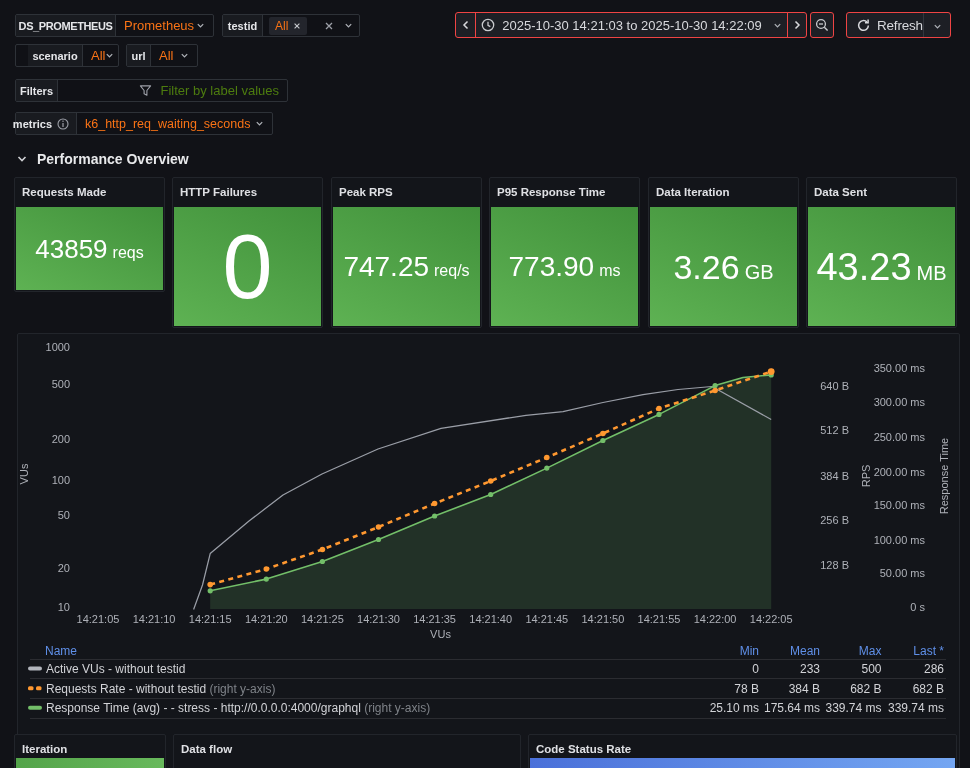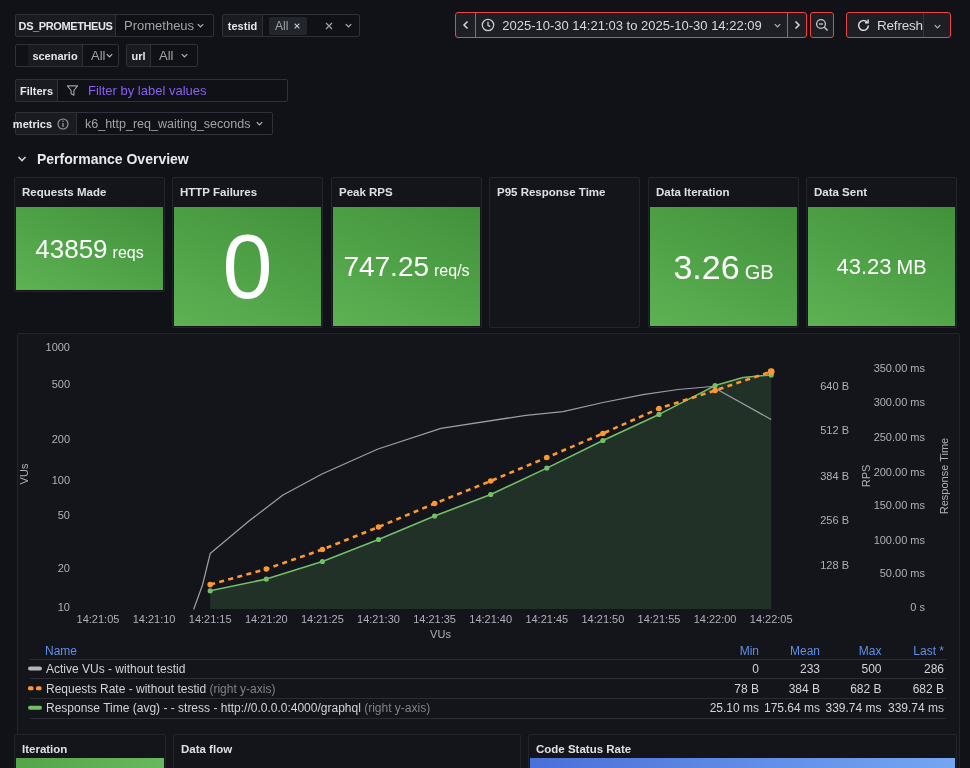--- a/index.html
+++ b/index.html
@@ -3,21 +3,21 @@
 <meta charset="utf-8">
 <style>
 * { margin:0; padding:0; box-sizing:border-box; }
 html,body { width:970px; height:768px; background:#111217; overflow:hidden;
   font-family:"Liberation Sans", sans-serif; }
 #page { position:relative; width:970px; height:768px; background:#111217; }
 .abs { position:absolute; }
 
 .vbox { position:absolute; display:flex; border:1px solid #2e3238; border-radius:2px; background:#101116; }
 .vlbl { background:#191b20; color:#e6e7ea; font-size:11px; font-weight:700; display:flex; align-items:center; padding:0 7px; border-right:1px solid #2e3238; white-space:nowrap; }
-.vval { color:#a3a3a3; font-size:13px; display:flex; align-items:center; padding:0 8px; white-space:nowrap; }
+.vval { color:#f97316; font-size:13px; display:flex; align-items:center; padding:0 8px; white-space:nowrap; }
 .chev { width:9px; height:9px; display:inline-block; }
 
 .tbtn { position:absolute; background:#1d1f25; border:1px solid #ef4444; display:flex; align-items:center; justify-content:center; color:#d8d9dd; }
 
 .panel { position:absolute; background:#13151a; border:1px solid #22252b; border-radius:2px; }
 .ptitle { position:absolute; left:7px; top:8px; font-size:11.5px; font-weight:700; color:#dfe0e4; white-space:nowrap; }
 .statbody { position:absolute; left:1px; right:1px; bottom:1px; display:flex; align-items:center; justify-content:center; color:#fff; background:linear-gradient(205deg,#41913b,#5eb253); }
 .statline { display:flex; align-items:baseline; }
 .statnum { font-weight:500; line-height:1; }
 .statsuf { font-weight:500; line-height:1; margin-left:5px; }
@@ -64,21 +64,21 @@
   <div class="vlbl" style="width:24px; justify-content:center;">url</div>
   <div class="vval" style="flex:1; justify-content:space-between;">All
     <svg class="chev" viewBox="0 0 10 10">
           <polyline points="2,3.5 5,6.5 8,3.5" fill="none" stroke="#aeb1b7" stroke-width="1.4"></polyline>
         </svg>
   </div>
 </div>
 
 <div class="vbox" style="left:15px; top:79px; height:23px; width:273px;">
   <div class="vlbl" style="width:42px; justify-content:center;">Filters</div>
-  <div class="vval" style="flex:1; color:#8b5cf6;">
+  <div class="vval" style="flex:1; color:#4d7c0f;justify-content:flex-end;">
     <svg width="13" height="13" viewBox="0 0 14 14" style="margin-right:9px;">
           <path d="M1.5 2 H12.5 L8.5 7 V12 L5.5 10.5 V7 Z" fill="none" stroke="#9da0a8" stroke-width="1.2" stroke-linejoin="round"></path>
         </svg>
     Filter by label values
   </div>
 </div>
 
 <div class="vbox" style="left:15px; top:112px; height:23px; width:258px;">
   <div class="vlbl" style="width:61px; justify-content:flex-end;">metrics
     <svg width="12" height="12" viewBox="0 0 12 12" style="margin-left:5px; flex-shrink:0;">
@@ -161,35 +161,41 @@
   <div class="ptitle">Peak RPS</div>
   <div class="statbody" style="top:29px;">
         <span class="statline">
           <span class="statnum" style="font-size:28px;">747.25</span>
           <span class="statsuf" style="font-size:16px;">req/s</span>
         </span>
       </div>
 </div>
 <div class="panel" style="left:489px; top:177px; width:151px; height:151px;">
   <div class="ptitle">P95 Response Time</div>
+  <div class="statbody" style="top:29px;">
+        <span class="statline">
+          <span class="statnum" style="font-size:28px;">773.90</span>
+          <span class="statsuf" style="font-size:16px;">ms</span>
+        </span>
+      </div>
 </div>
 <div class="panel" style="left:648px; top:177px; width:151px; height:151px;">
   <div class="ptitle">Data Iteration</div>
   <div class="statbody" style="top:29px;">
         <span class="statline">
           <span class="statnum" style="font-size:34px;">3.26</span>
           <span class="statsuf" style="font-size:20px;">GB</span>
         </span>
       </div>
 </div>
 <div class="panel" style="left:806px; top:177px; width:151px; height:151px;">
   <div class="ptitle">Data Sent</div>
   <div class="statbody" style="top:29px;">
         <span class="statline">
-          <span class="statnum" style="font-size:22px;">43.23</span>
+          <span class="statnum" style="font-size:38px;">43.23</span>
           <span class="statsuf" style="font-size:20px;">MB</span>
         </span>
       </div>
 </div>
 
 <div class="panel" style="left:17px; top:333px; width:943px; height:447px;text-align:right;">
 <svg id="chart" width="941" height="395" viewBox="0 0 941 395" style="position:absolute; left:0; top:0;">
 <text x="52.0" y="17.0" font-size="11" fill="#aeb1b8" text-anchor="end">1000</text>
 <text x="52.0" y="53.5" font-size="11" fill="#aeb1b8" text-anchor="end">500</text>
 <text x="52.0" y="108.7" font-size="11" fill="#aeb1b8" text-anchor="end">200</text>

